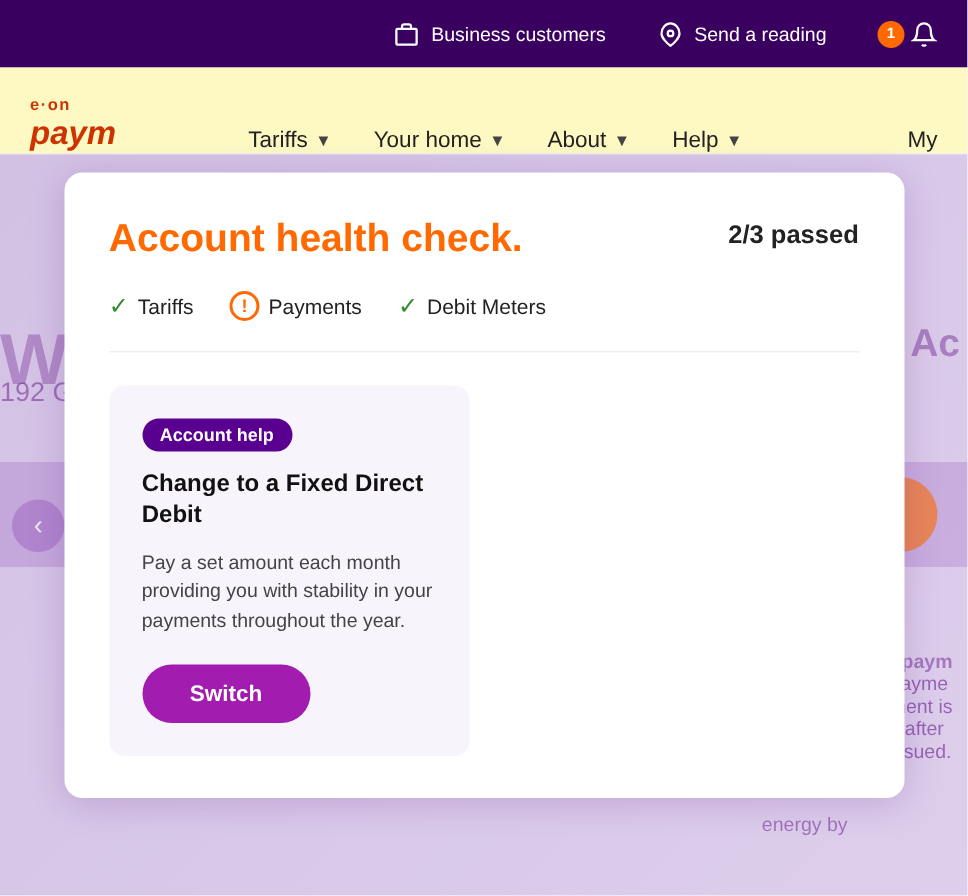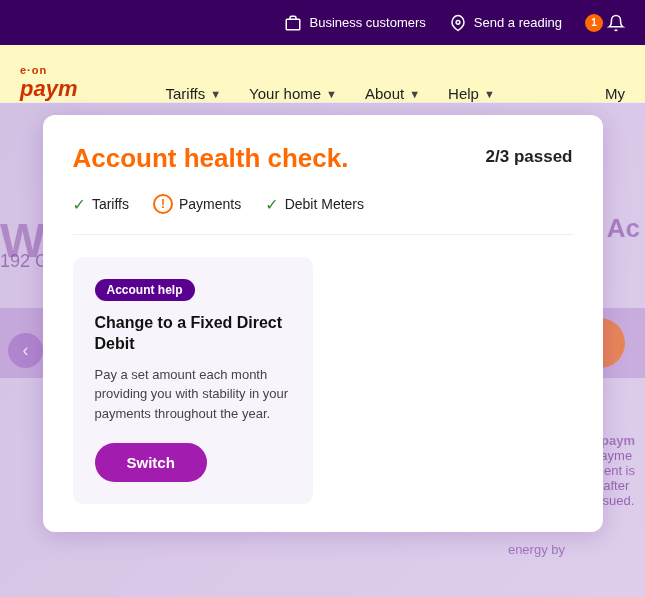--- a/index.html
+++ b/index.html
@@ -13,21 +13,21 @@
     }
 
     
     .top-bar {
       background: #3a0060;
       height: 45px;
       display: flex;
       align-items: center;
       justify-content: flex-end;
       padding: 0 20px;
-      gap: 23px;
+      gap: 34px;
     }
     .top-bar-item {
       display: flex;
       align-items: center;
       gap: 7px;
       color: white;
       font-size: 13px;
       cursor: pointer;
     }
     .top-bar-icon {

